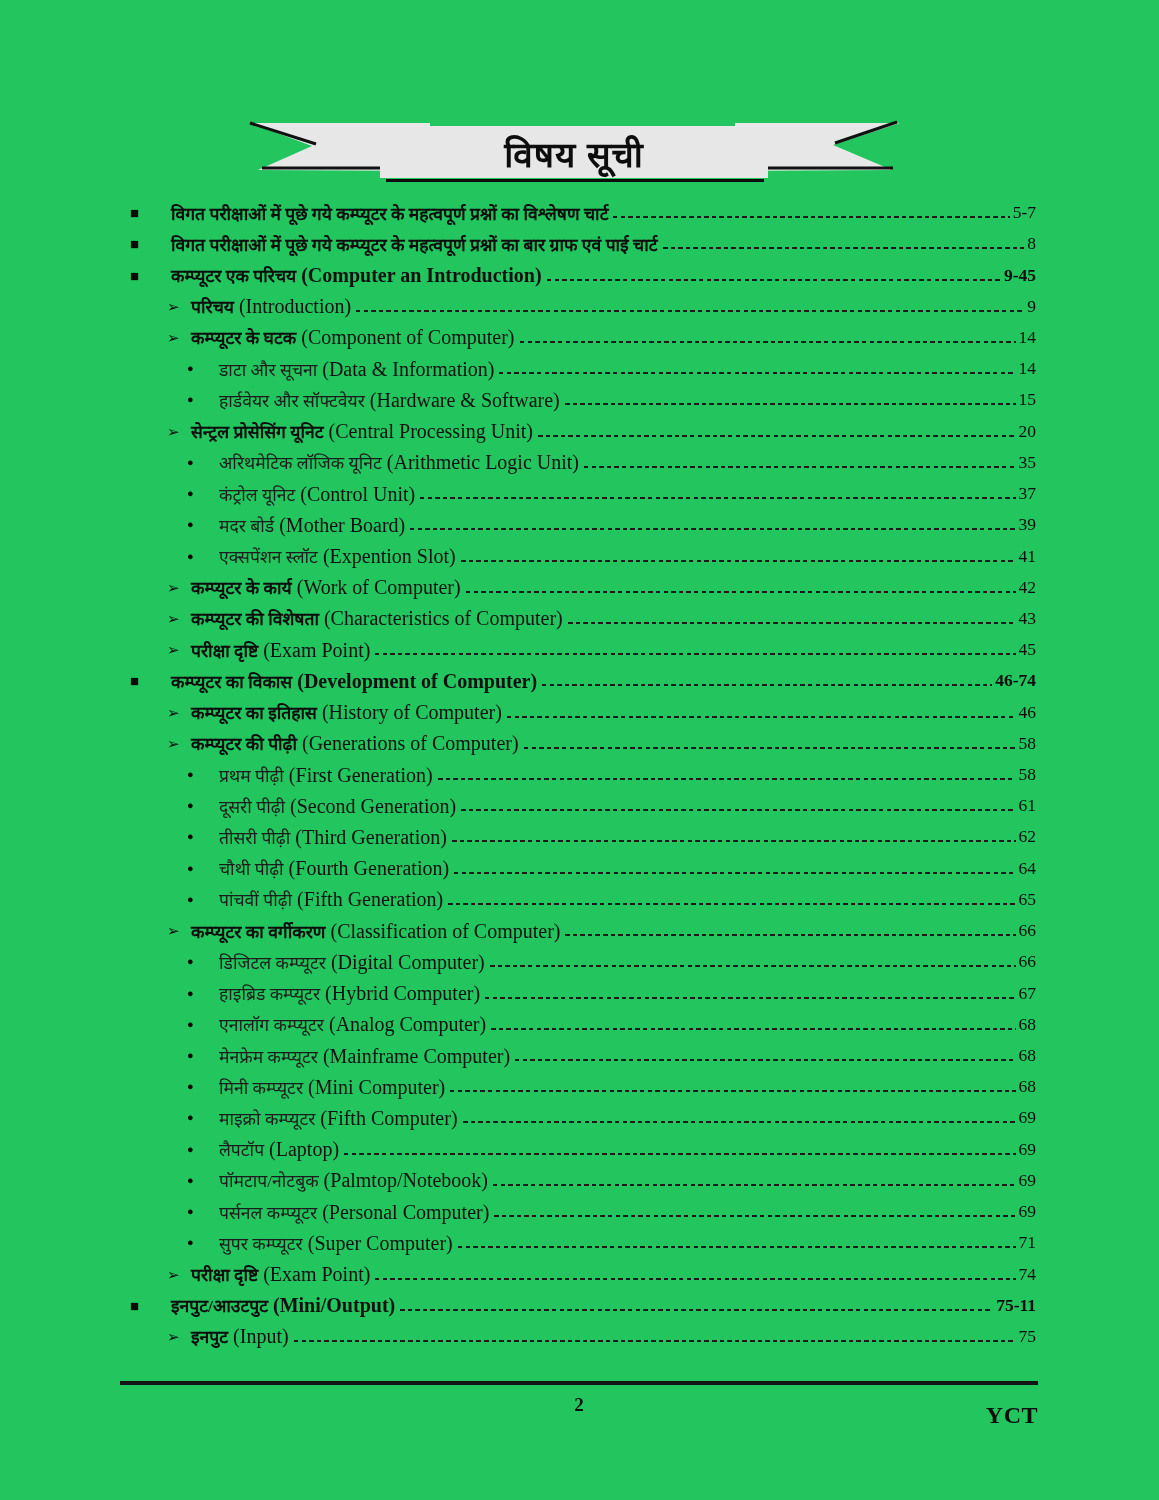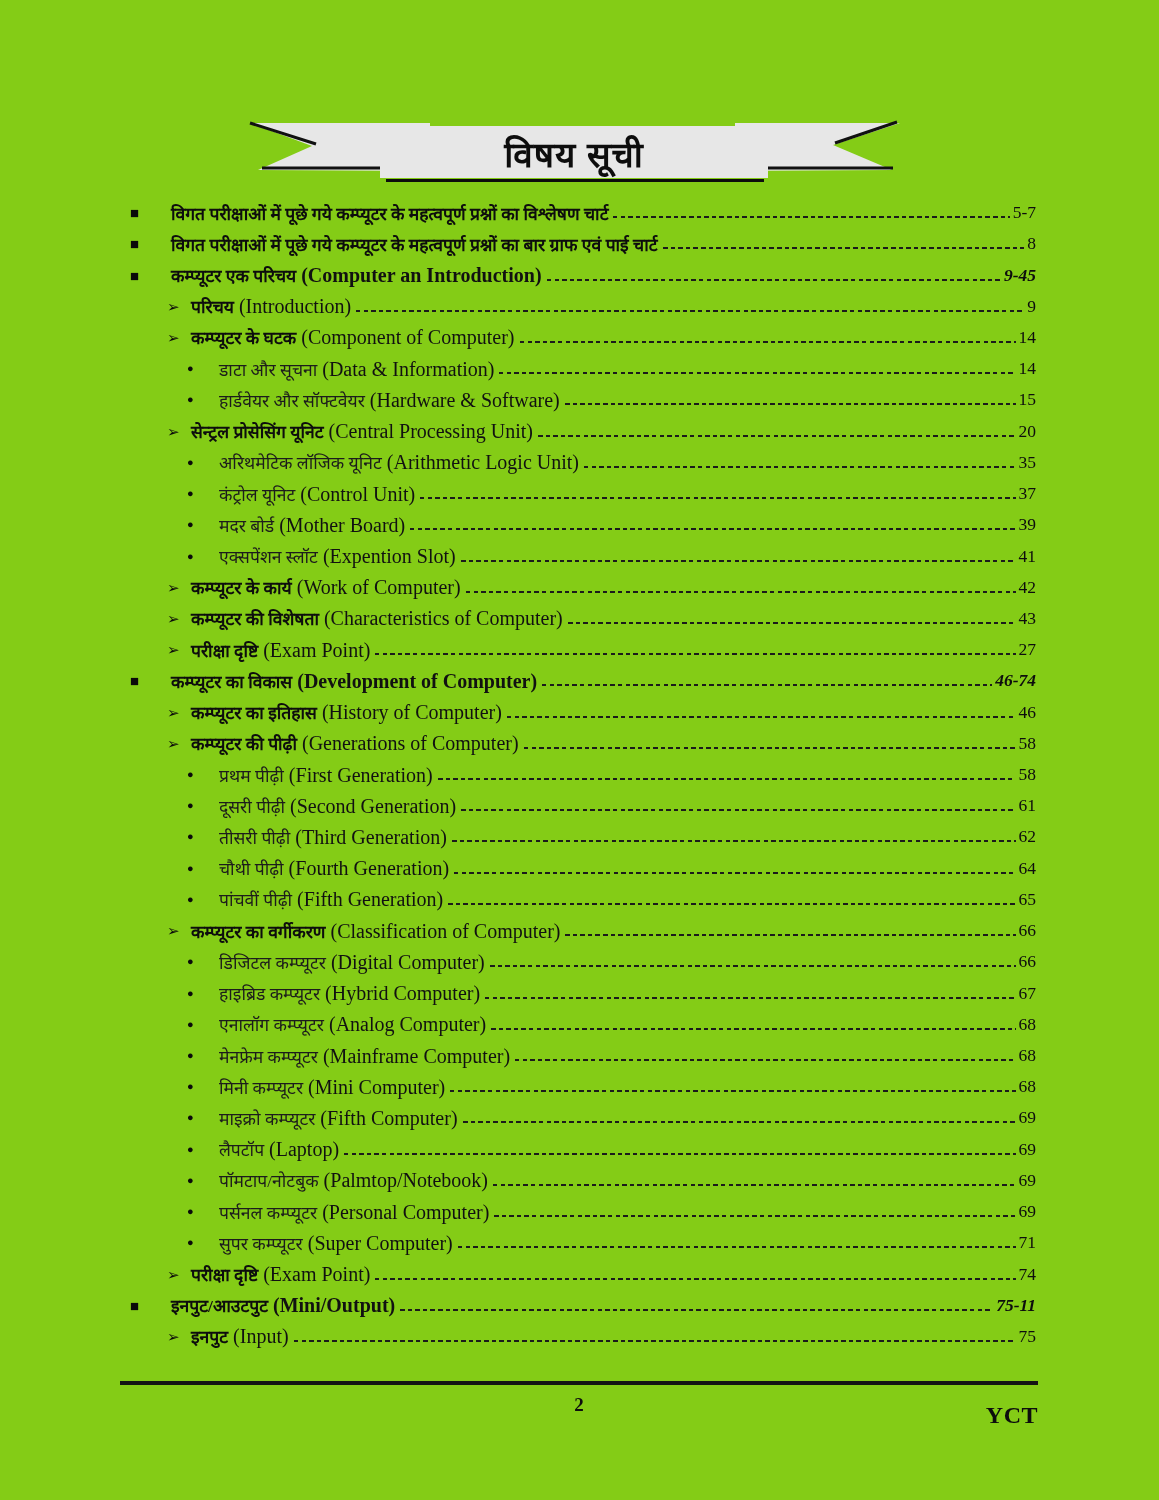--- a/index.html
+++ b/index.html
@@ -1,19 +1,19 @@
 <!DOCTYPE html>
 <html><head>
 <meta charset="utf-8">
 <style>
   html,body{margin:0;padding:0;background:#fff;}
   .page-canvas{
     position:relative;
     width:1159px;height:1500px;
-    background:#84cc16;
+    background:#22c55e;
     font-family:"Liberation Sans", sans-serif;
     color:#111;
     overflow:hidden;
   }
 
   
   .banner{position:absolute;left:0;top:0;width:1159px;height:210px;}
   .banner svg{position:absolute;left:0;top:0;}
   .banner-title{
     position:absolute;left:382px;top:128px;width:384px;height:50px;
@@ -40,21 +40,21 @@
   .en{font-family:"Liberation Serif", serif;font-size:20px;font-weight:400;color:#111;}
   .lvl1 .en{font-weight:700;}
   .leader{
     flex:1 1 auto;height:2px;align-self:center;margin:9px 3px 0 5px;
     background:repeating-linear-gradient(to right,#1b1b1b 0 4.5px,transparent 4.5px 7.6px);
   }
   .page{
     flex:0 0 auto;text-align:right;
     font-family:"Liberation Serif", serif;font-size:17.5px;color:#0d0d0d;
   }
-  .lvl1.has-en .page{font-weight:700;font-style:italic;}
+  .lvl1.has-en .page{font-weight:700;}
 
   
   .footer-rule{
     position:absolute;left:120px;top:1381px;width:918px;height:0;
     border-top:4px solid #141414;
   }
   .footer-bar{
     position:absolute;left:120px;top:1390px;width:918px;height:30px;
     display:flex;align-items:center;
     font-family:"Liberation Serif", serif;
@@ -173,21 +173,21 @@
       <div class="toc-row lvl2 has-en">
         <span class="bullet">➢</span>
         <span class="label"><span class="hi">कम्प्यूटर की विशेषता</span><span class="en"> (Characteristics of Computer)</span></span>
         <span class="leader"></span>
         <span class="page">43</span>
       </div>
       <div class="toc-row lvl2 has-en">
         <span class="bullet">➢</span>
         <span class="label"><span class="hi">परीक्षा दृष्टि</span><span class="en"> (Exam Point)</span></span>
         <span class="leader"></span>
-        <span class="page">27</span>
+        <span class="page">45</span>
       </div>
       <div class="toc-row lvl1 has-en">
         <span class="bullet">■</span>
         <span class="label"><span class="hi">कम्प्यूटर का विकास</span><span class="en"> (Development of Computer)</span></span>
         <span class="leader"></span>
         <span class="page">46-74</span>
       </div>
       <div class="toc-row lvl2 has-en">
         <span class="bullet">➢</span>
         <span class="label"><span class="hi">कम्प्यूटर का इतिहास</span><span class="en"> (History of Computer)</span></span>

